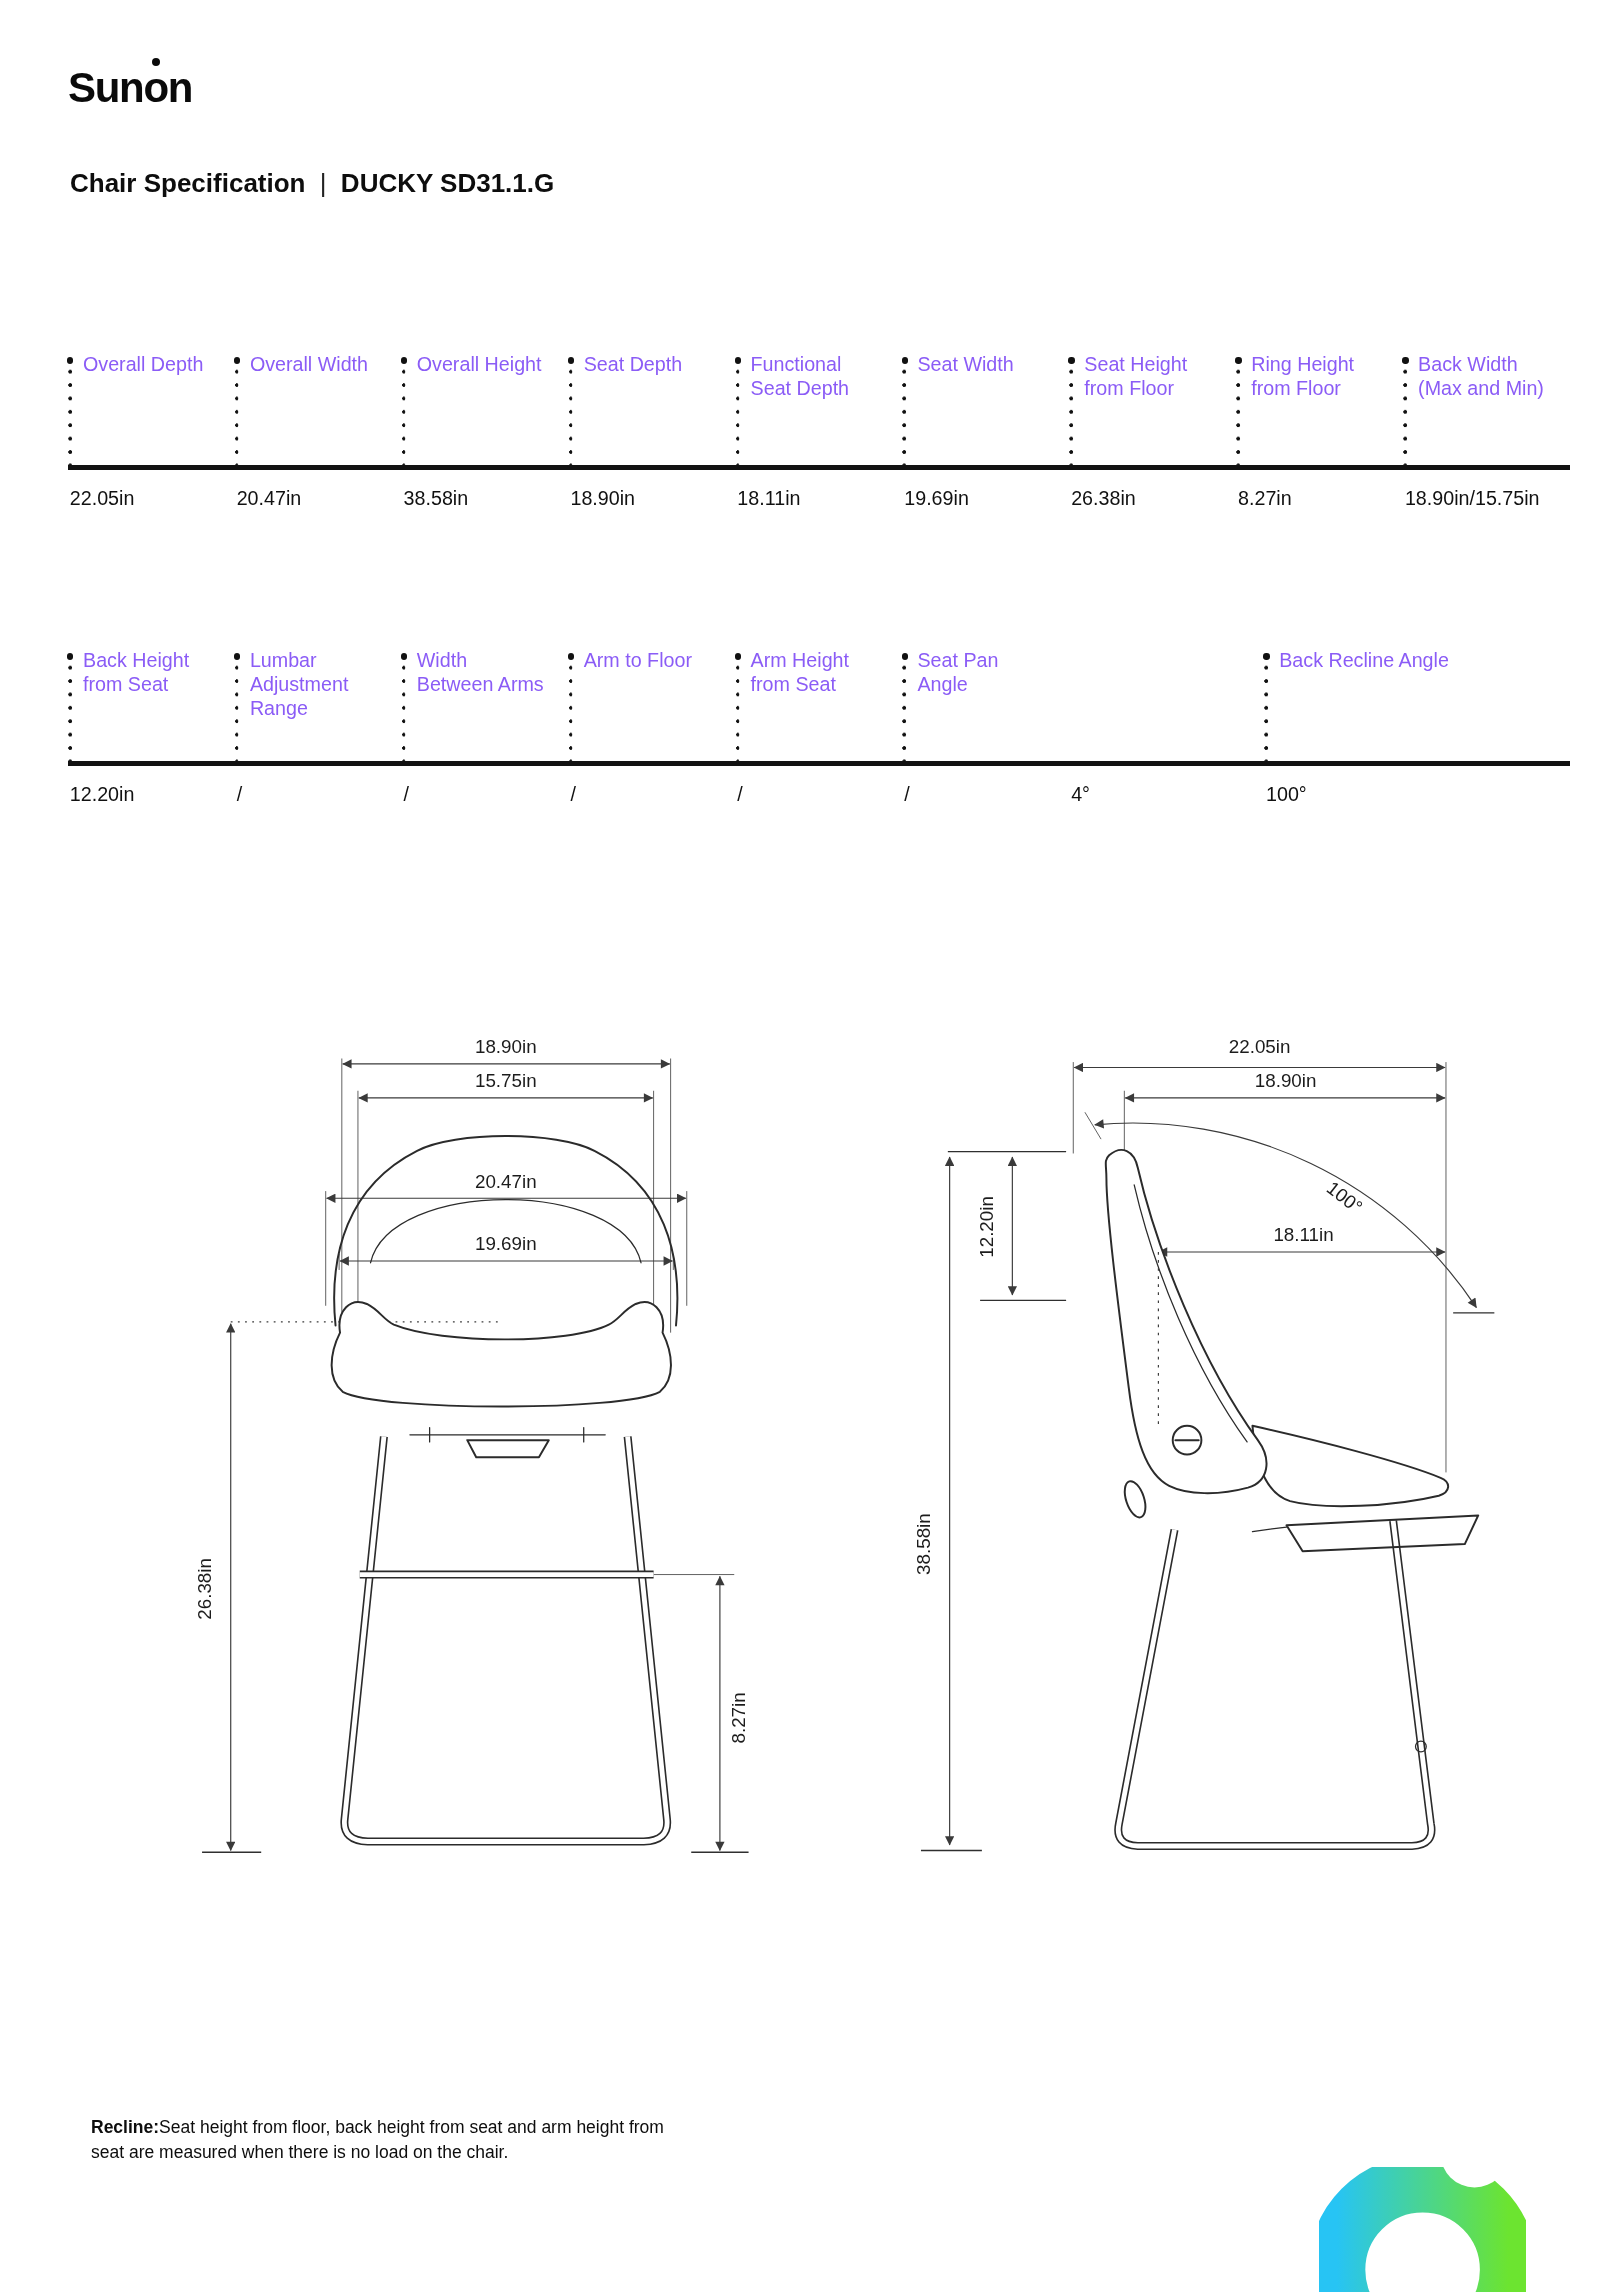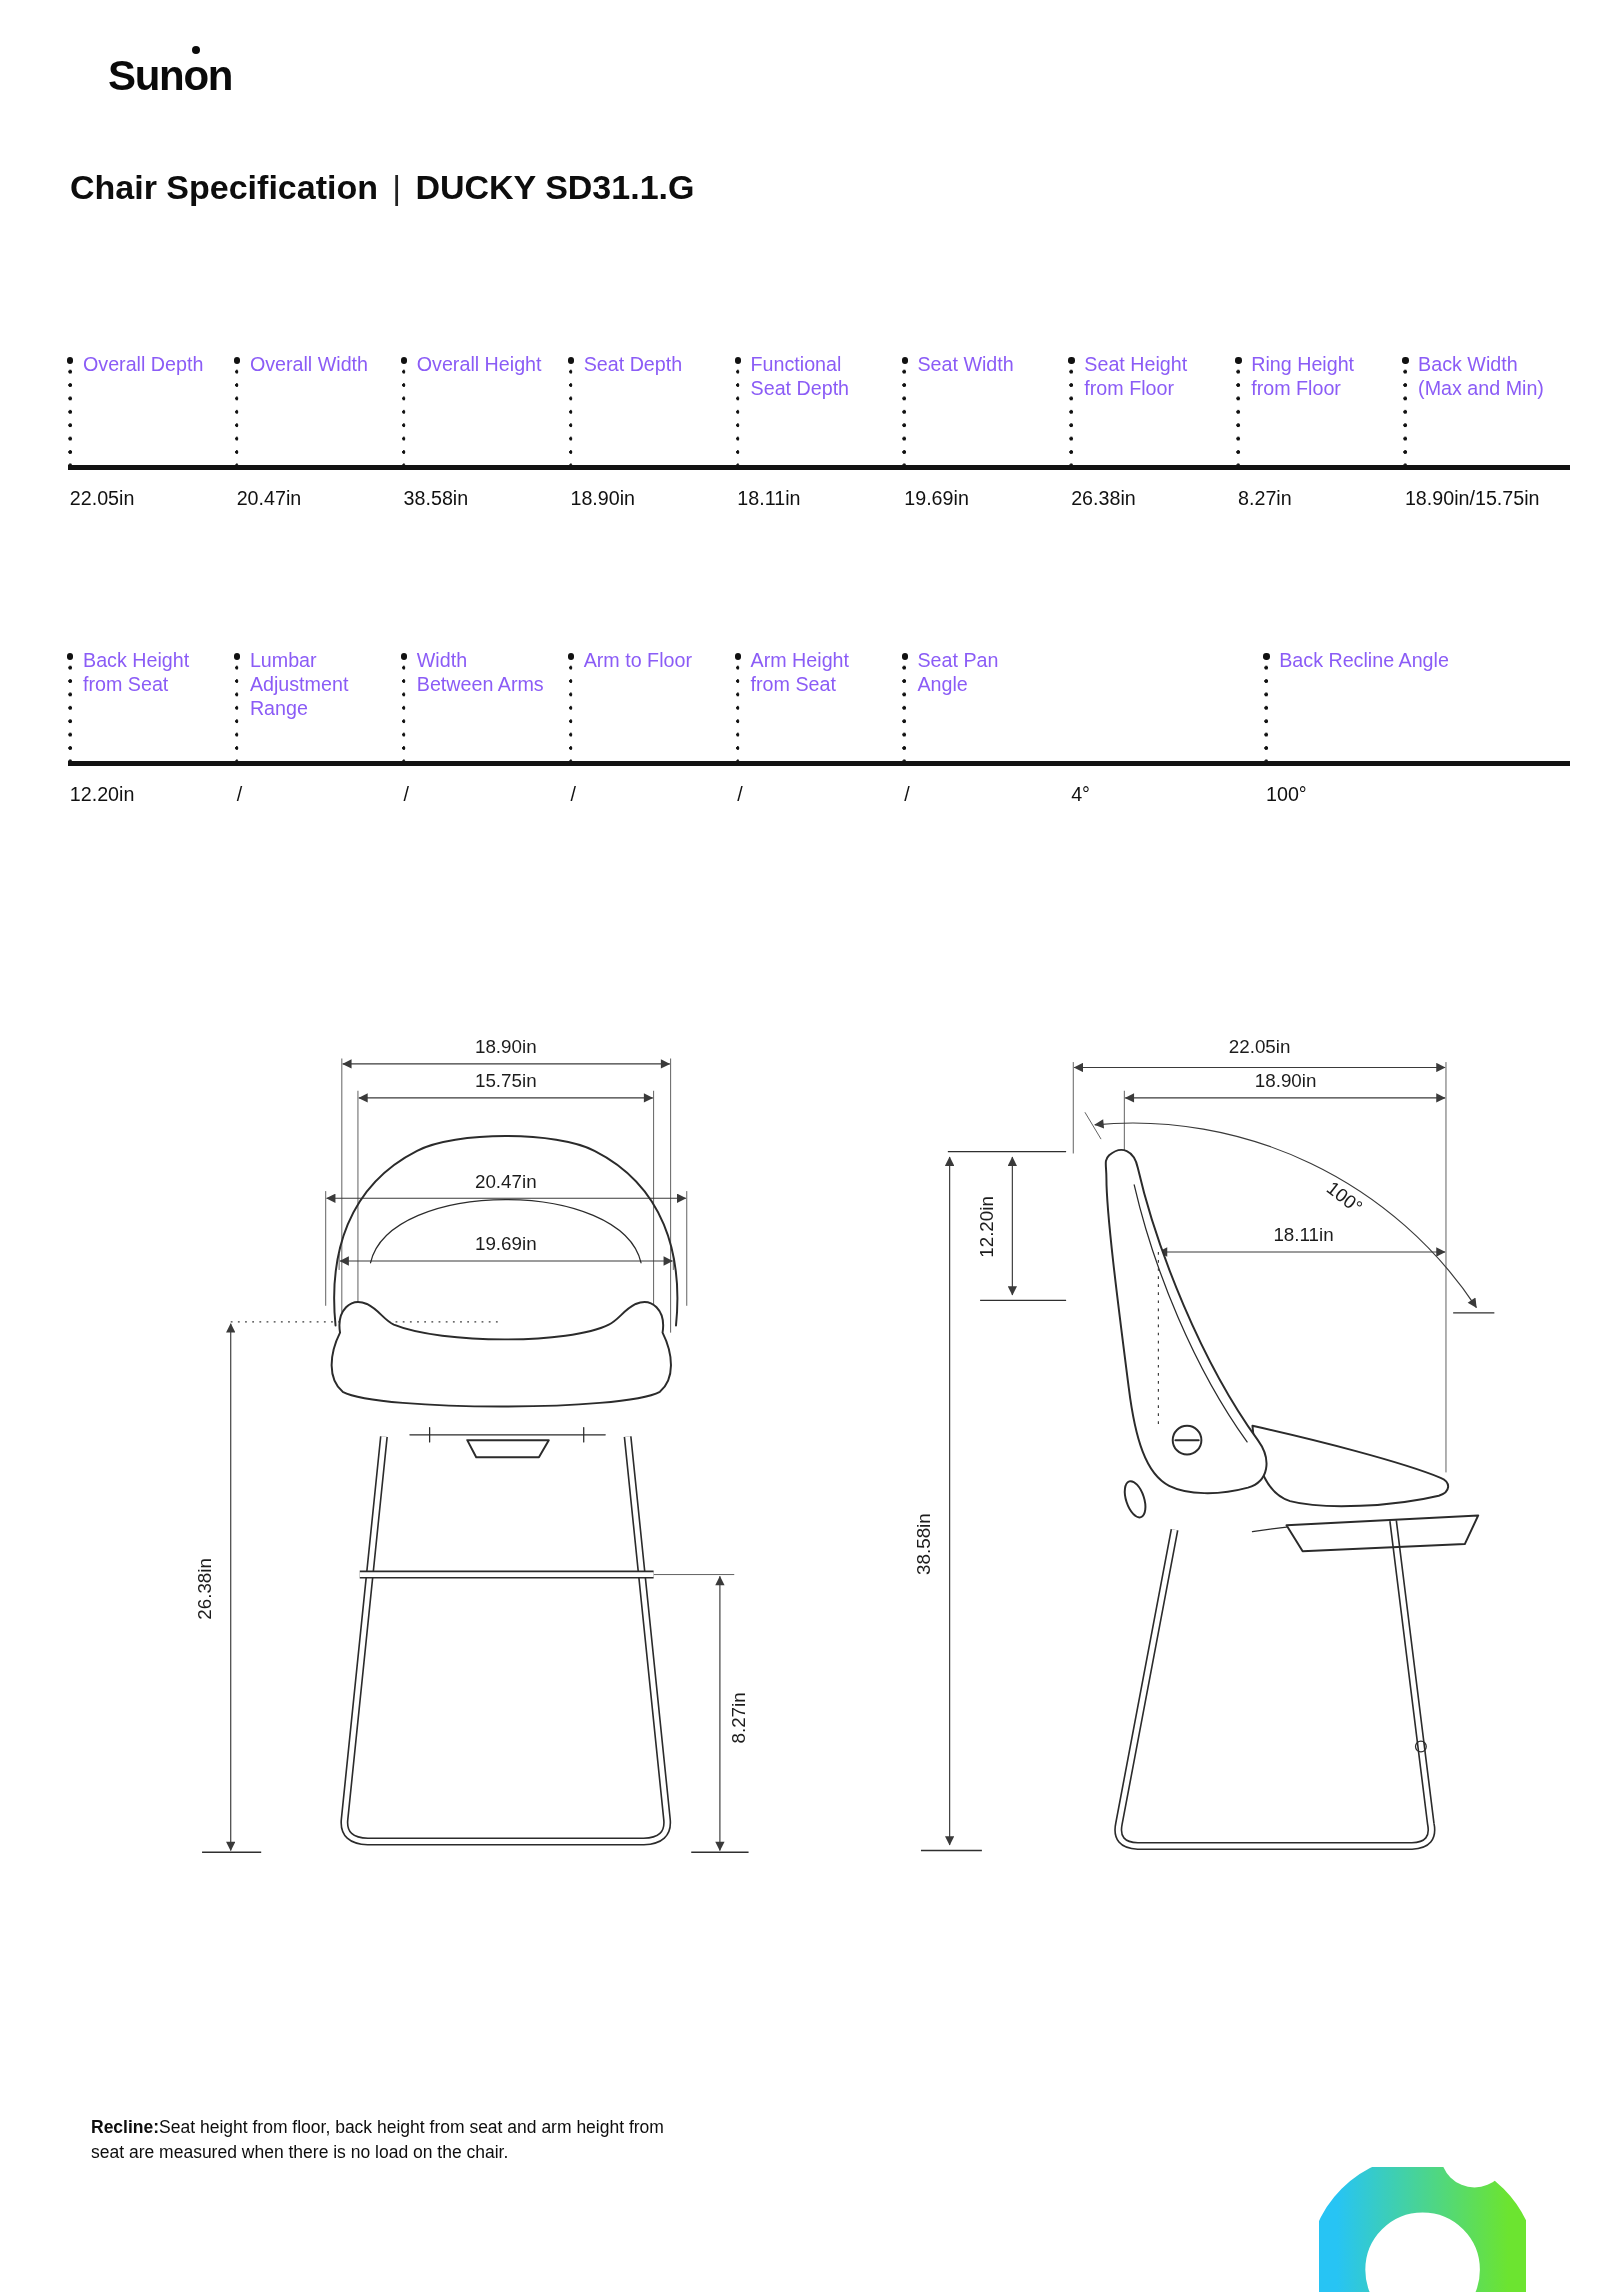--- a/index.html
+++ b/index.html
@@ -2,26 +2,26 @@
 <html style="font-size:14.3px"><head>
 <meta charset="utf-8">
 <style>
   html,body{margin:0;padding:0;}
   body{
     width:1621px;height:2293px;position:relative;overflow:hidden;
     background:#ffffff;color:#111;
     font-family:"Liberation Sans", sans-serif;
   }
   
-  .logo{position:absolute;left:68px;top:52px;font-size:42px;font-weight:900;
-        letter-spacing:-1.3px;color:#0a0a0a;margin-left:40px;}
+  .logo{position:absolute;left:68px;top:64px;font-size:42px;font-weight:900;
+        letter-spacing:-1.3px;color:#0a0a0a;}
   .logo .odot{position:relative;display:inline-block;}
   .logo .odot::after{content:'';position:absolute;left:52%;transform:translateX(-50%);
         top:-6.3px;width:8px;height:8px;border-radius:50%;background:#0a0a0a;}
-  .title-row{position:absolute;left:70px;top:168px;font-size:34px;font-weight:700;color:#0d0d0d;}
+  .title-row{position:absolute;left:70px;top:168px;font-size:26px;font-weight:700;color:#0d0d0d;}
   .title-row .sep{font-weight:400;margin:0 14.3px;color:#222;}
   
   .spec{position:absolute;left:68px;width:1502px;display:grid;
         grid-template-columns:repeat(9,1fr);}
   .spec.t1{top:352px;}
   .spec.t2{top:648px;}
   .cell{position:relative;height:113px;}
   .hdr{padding:0 3.6px 0 15px;font-size:19.7px;line-height:24px;white-space:pre-line;color:#8b5cf6;}
   .dots{position:absolute;left:0;top:7.2px;bottom:0;width:4.5px;
         background-image:radial-gradient(circle at 2px 2px,#111 1.5px,transparent 2.1px);

